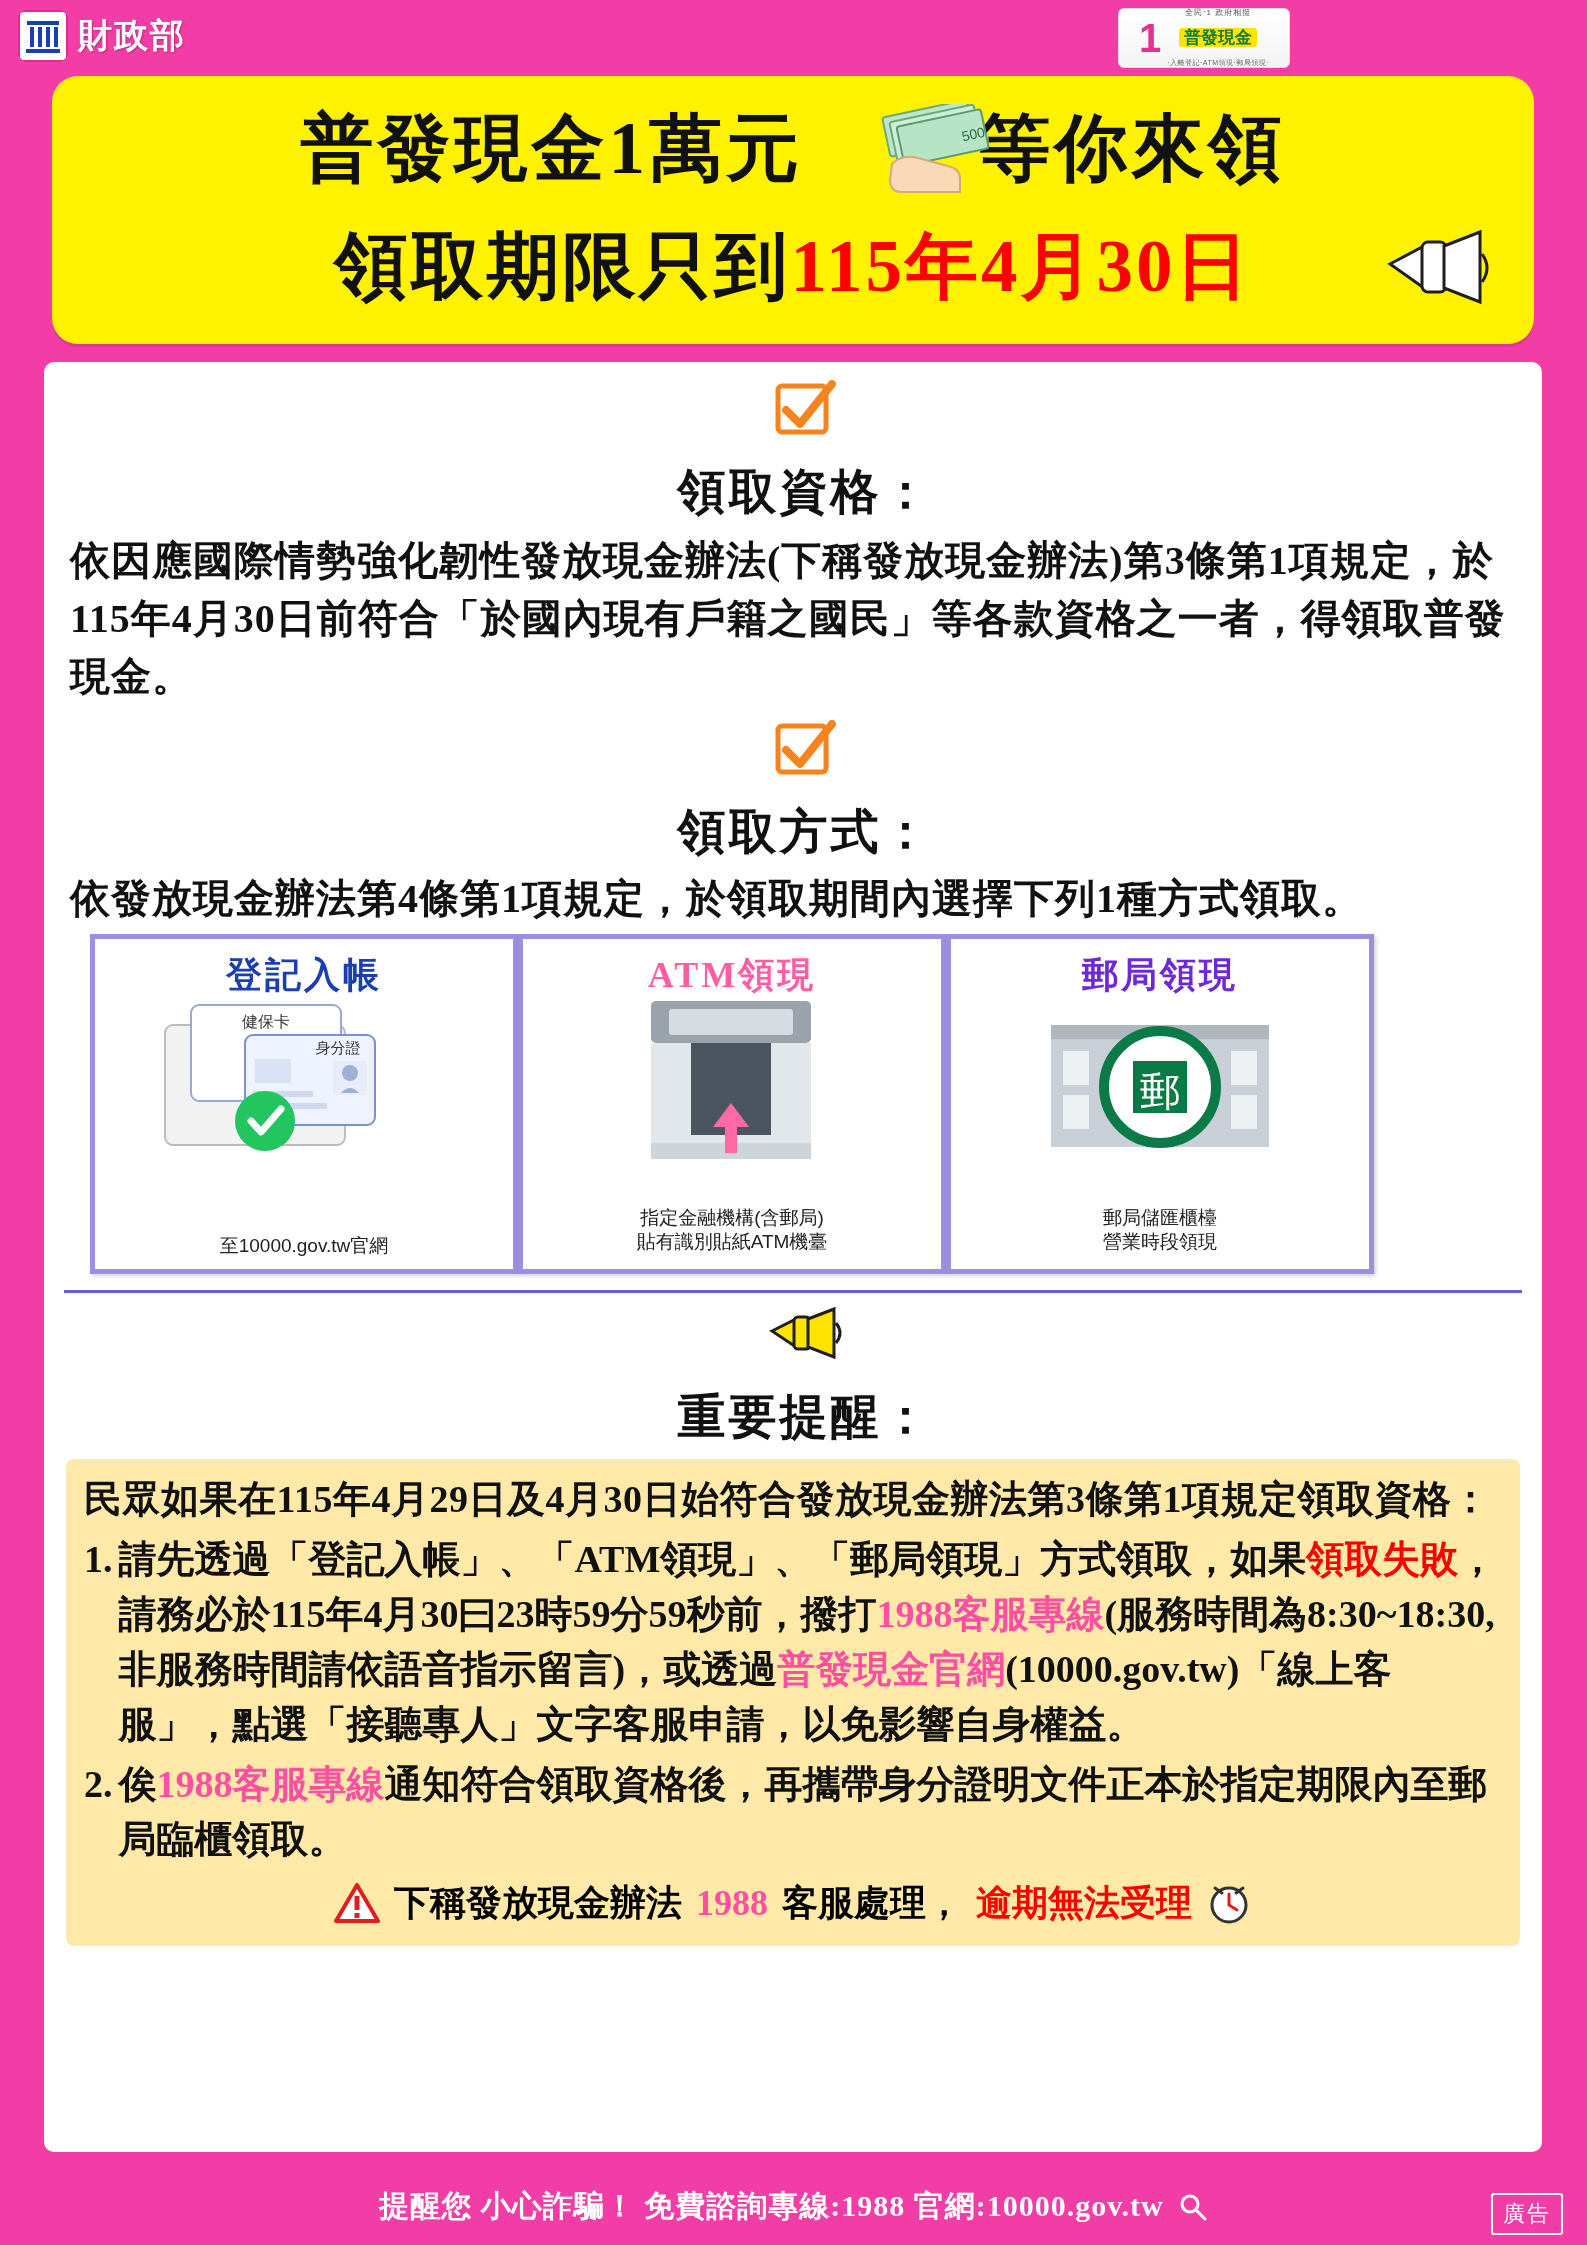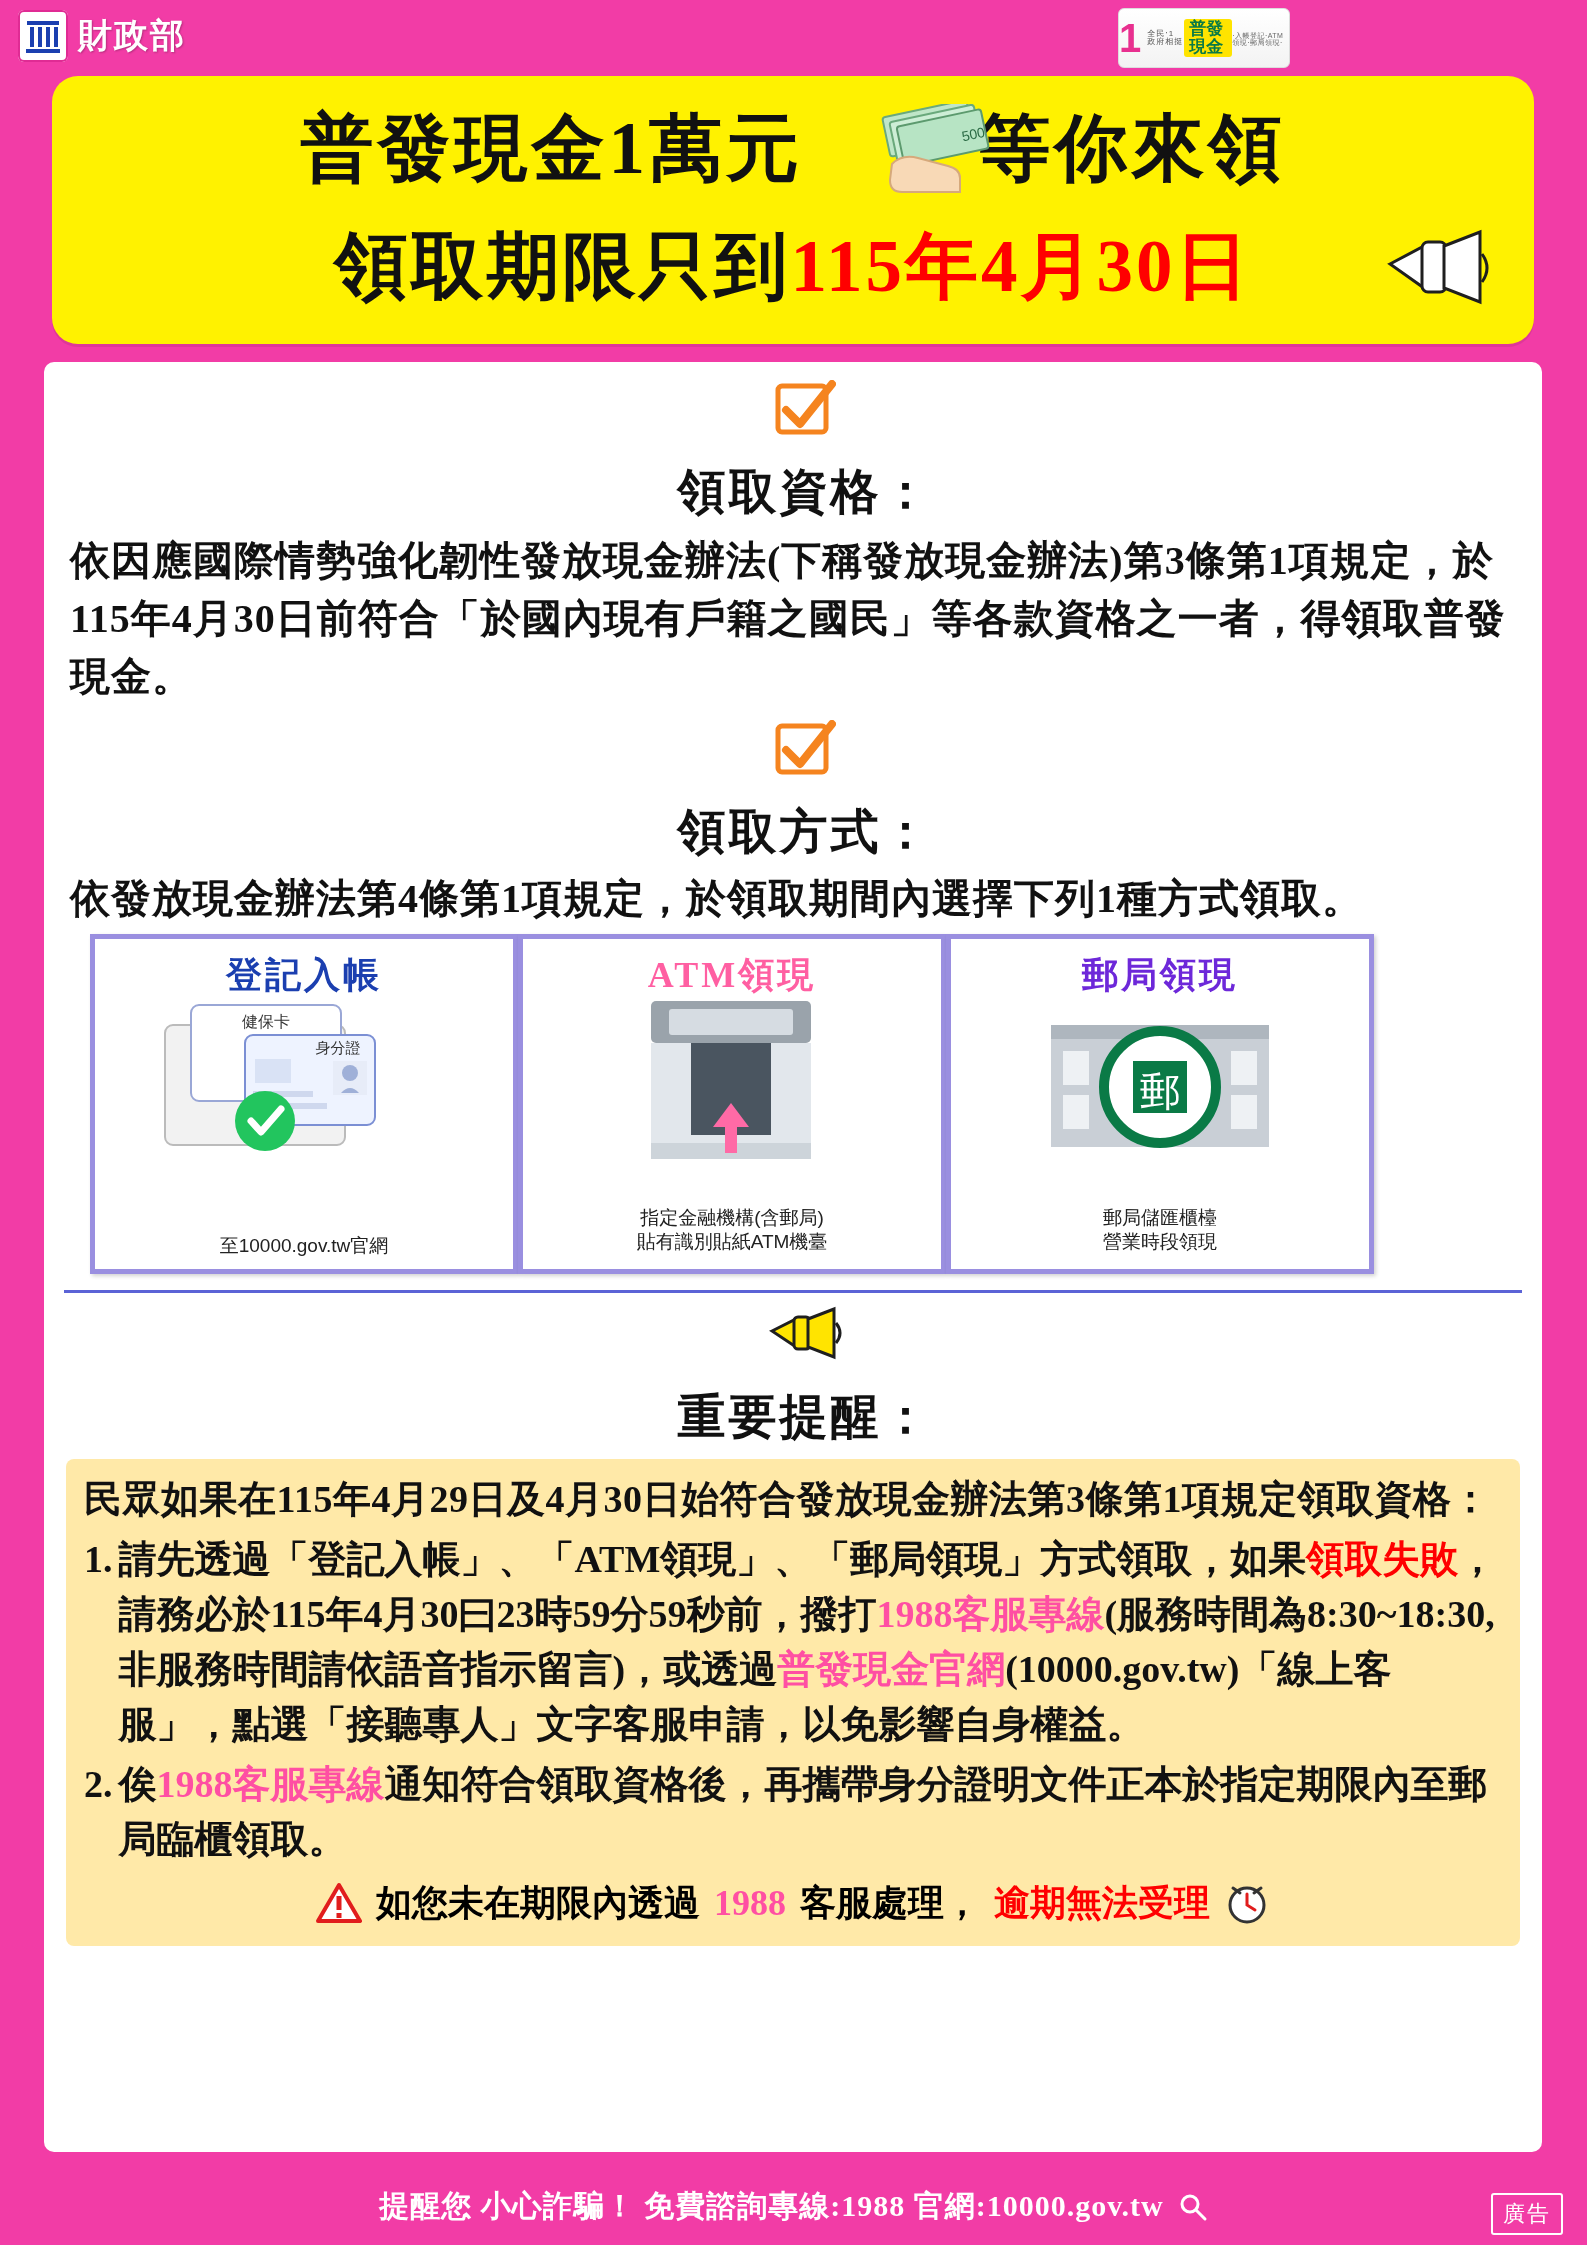--- a/index.html
+++ b/index.html
@@ -29,21 +29,21 @@
   }
   .brandmark{
     position:absolute;right:22px;top:8px;width:170px;height:58px;
     background:linear-gradient(180deg,#ffffff 0%,#f3f3f3 100%);
     border-radius:6px;border:1px solid #ddd;
     display:flex;align-items:center;justify-content:center;gap:6px;
   }
   .brandmark .big1{
     font-size:40px;font-weight:bold;color:#e8308f;line-height:1;
   }
-  .brandmark .bm-txt{display:flex;flex-direction:row;align-items:center;line-height:1.05;}
+  .brandmark .bm-txt{display:flex;flex-direction:column;align-items:center;line-height:1.05;gap:10px;}
   .brandmark .bm-top{font-size:8px;color:#555;letter-spacing:1px;}
   .brandmark .bm-mid{
     font-size:17px;font-weight:bold;color:#0a7a46;
     background:#ffe400;border-radius:3px;padding:1px 5px;
   }
   .brandmark .bm-bot{font-size:7px;color:#666;letter-spacing:.5px;margin-top:2px;}
 
   
   .banner{
     position:absolute;left:52px;top:76px;width:1482px;height:268px;
@@ -314,21 +314,21 @@
         </span>
       </li>
     </ul>
 
     <div class="footer-note">
       <svg class="warn-icon" viewBox="0 0 46 42">
         <path d="M23 3 L44 39 L2 39 Z" fill="#fff" stroke="#e11d1d" stroke-width="4" stroke-linejoin="round"></path>
         <rect x="20.5" y="14" width="5" height="14" fill="#e11d1d"></rect>
         <rect x="20.5" y="31" width="5" height="5" fill="#e11d1d"></rect>
       </svg>
-      <span>如您未在期限內透過</span>
+      <span>下稱發放現金辦法</span>
         <span class="pink">1988</span>
         <span>客服處理，</span>
         <span class="red">逾期無法受理</span>
       <svg class="clock-icon" viewBox="0 0 46 46">
         <circle cx="23" cy="25" r="17" fill="#fff" stroke="#333" stroke-width="3"></circle>
         <path d="M23 14 v11 l8 5" fill="none" stroke="#e11d1d" stroke-width="3" stroke-linecap="round"></path>
         <path d="M9 8 l7 5 M37 8 l-7 5" stroke="#333" stroke-width="3" stroke-linecap="round"></path>
       </svg>
     </div>
   </div>

